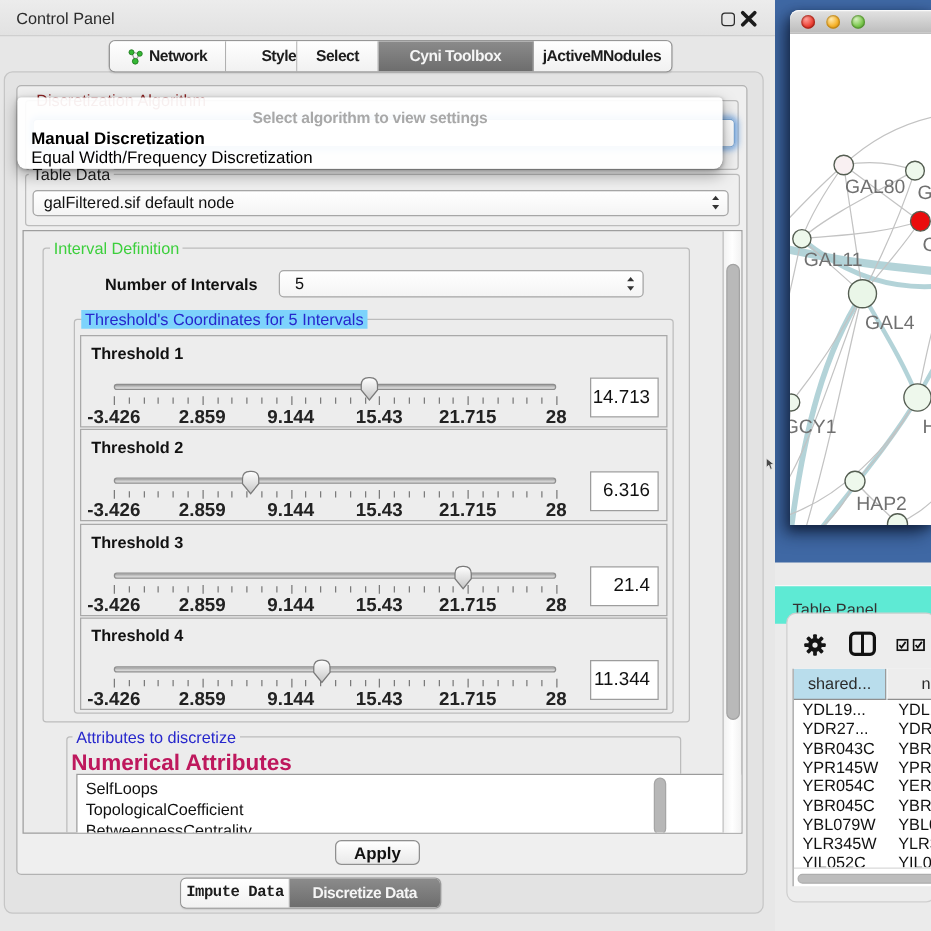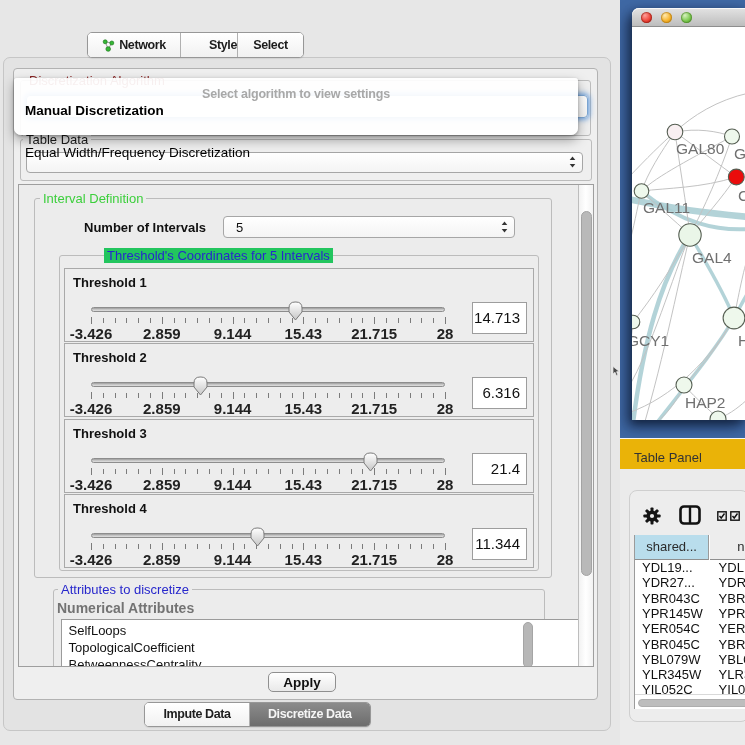--- a/index.html
+++ b/index.html
@@ -58,66 +58,80 @@
   .popup-item { position:absolute; left:11px; font-size:13.5px; color:#000; white-space:nowrap; }
 
   
   #right-section { left:620px; top:0; width:125px; height:745px; background:#ebebeb; }
   #desktop { position:absolute; left:0; top:0; width:125px; height:450px; background:#3f68a4; overflow:hidden; }
   #net-window { position:absolute; left:12px; top:8px; width:113px; height:412px; border-radius:7px 0 0 0; background:#ffffff; box-shadow:-5px 7px 14px rgba(8,18,40,0.6), 0 3px 8px rgba(8,18,40,0.5); }
   #net-titlebar { position:absolute; left:0; top:0; width:113px; height:19px; border-radius:7px 0 0 0; background:linear-gradient(#e3e3e3,#bdbdbd); border-bottom:1px solid #8e8e8e; box-shadow:inset 0 1px 0 rgba(255,255,255,0.75); }
   .traffic { position:absolute; top:4px; width:11px; height:11px; border-radius:50%; }
   #net-canvas { position:absolute; left:0; top:20px; width:113px; height:392px; }
 
-  #table-panel-strip { position:absolute; left:0; top:438px; width:125px; height:31px; background:#eab308; border-top:1px solid #f7f7f7; }
+  #table-panel-strip { position:absolute; left:0; top:468px; width:125px; height:31px; background:#5eead4; border-top:1px solid #f7f7f7; }
   #table-panel-title { position:absolute; left:14px; top:11px; font-size:13px; color:#333; }
   #table-container { position:absolute; left:9px; top:490px; width:120px; height:232px; background:#ededed; border:1px solid #cfcfcf; border-radius:8px; }
   #tbl { position:absolute; left:4px; top:44px; width:115px; height:174px; background:#ffffff; border-left:1px solid #9b9b9b; overflow:hidden; }
   .th-cell { position:absolute; top:0; height:24.5px; font-size:13px; color:#2b2b2b; line-height:24.5px; border-bottom:1px solid #8f8f8f; }
   #tbl-rows { position:absolute; left:0; top:25px; width:115px; height:134px; overflow:hidden; }
   .tbl-row { position:absolute; left:0; width:115px; height:15.3px; font-size:13px; color:#111; line-height:15.3px; white-space:nowrap; }
   #h-scrollbar { position:absolute; left:0; top:159px; width:115px; height:15px; background:#ffffff; border-top:1px solid #d9d9d9; }
   #h-scroll-thumb { position:absolute; left:3px; top:3.5px; width:115px; height:8px; background:#bdbdbd; border:1px solid #aeaeae; border-radius:4.5px; }
 </style>
 </head>
 <body>
 
 <div id="root">
 
   <div class="abs" id="left-window" style="left:0;top:0;width:620px;height:745px;">
 
+    <div class="abs" id="titlebar">
+      <div class="abs" id="title-text">Control Panel</div>
+      <div class="abs" id="float-icon"></div>
+      <svg class="abs" id="close-icon" viewBox="0 0 14 14">
+        <path d="M2.2,2.2 L11.8,11.8 M11.8,2.2 L2.2,11.8" stroke="#1b1b1b" stroke-width="3" stroke-linecap="round"></path>
+      </svg>
+    </div>
 
     <div class="abs" id="outer-box"></div>
     <div class="abs" id="inner-panel"></div>
 
     <div class="abs seg-control" id="top-tabs" style="left:87px;top:32px;height:26px;">
         <div class="seg" style="width: 93px;">
           <svg width="13" height="13" viewBox="0 0 13 13">
             <path d="M3.2,2.8 L9.8,4 M3.2,2.8 L6.2,10 M9.8,4 L6.2,10" stroke="#9a9a9a" stroke-width="1"></path>
             <circle cx="3.2" cy="2.8" r="2" fill="#35b835" stroke="#1e7a1e" stroke-width="0.7"></circle>
             <circle cx="9.8" cy="4" r="2" fill="#35b835" stroke="#1e7a1e" stroke-width="0.7"></circle>
             <circle cx="6.2" cy="10" r="2.3" fill="#35b835" stroke="#1e7a1e" stroke-width="0.7"></circle>
           </svg>
           <span>Network</span>
         </div>
         <div class="seg" style="width: 57px; justify-content: flex-end;">
           <span>Style</span>
         </div>
         <div class="seg" style="width: 65px;">
           <span>Select</span>
         </div>
+        <div class="seg selected" style="width: 123.5px;">
+          <span>Cyni Toolbox</span>
+        </div>
+        <div class="seg" style="width: 110px;">
+          <span>jActiveMNodules</span>
+        </div>
       </div>
 
     <div class="abs groupbox" style="left:20px;top:80px;width:571px;height:56px;"></div>
     <div class="abs group-title" style="left:26px;top:73px;color:#8b2323;background:transparent;">Discretization Algorithm</div>
     <div class="abs combo" style="left:26px;top:95px;width:562px;height:23px;border-color:#7da7d4;box-shadow:0 0 5px 2px rgba(90,150,220,0.8);"></div>
 
     <div class="abs groupbox" style="left:20px;top:139px;width:572px;height:42px;"></div>
     <div class="abs group-title" style="left:23px;top:132px;color:#1c1c1c;">Table Data</div>
     <div class="abs combo" style="left:26px;top:151.5px;width:557px;height:21.5px;">
+      <span class="combo-text">galFiltered.sif default node</span>
       <svg class="arrows" viewBox="0 0 7 12">
           <path d="M3.5,0.5 L6.3,4 H0.7 Z" fill="#333"></path>
           <path d="M3.5,11.5 L6.3,8 H0.7 Z" fill="#333"></path>
         </svg>
     </div>
 
     <div class="abs" id="scrollpane">
 
       <div class="groupbox" style="left:15px;top:13px;width:518px;height:380px;"></div>
       <div class="group-title" style="left:21px;top:6px;color:#3ccf3c;background:#ececec;">Interval Definition</div>
@@ -125,21 +139,21 @@
       <div class="abs" style="left:65px;top:35px;font-size:13px;font-weight:bold;color:#111;">Number of Intervals</div>
       <div class="combo" style="left:204px;top:30.5px;width:292px;height:22px;">
         <span class="combo-text" style="left:12px;">5</span>
         <svg class="arrows" viewBox="0 0 7 12">
             <path d="M3.5,0.5 L6.3,4 H0.7 Z" fill="#333"></path>
             <path d="M3.5,11.5 L6.3,8 H0.7 Z" fill="#333"></path>
           </svg>
       </div>
 
       <div class="groupbox" style="left:40px;top:70px;width:480px;height:316px;"></div>
-      <div class="group-title" style="left:46px;top:63px;color:#2727cc;background:#22c55e;margin-left:39px;">Threshold's Coordinates for 5 Intervals</div>
+      <div class="group-title" style="left:46px;top:63px;color:#2727cc;background:#7dd3fc;">Threshold's Coordinates for 5 Intervals</div>
 
       <div id="threshold-panels">
           <div class="threshold-panel" style="top: 83px;">
             <div class="threshold-label">Threshold 1</div>
             <div class="slider-track"></div>
             <div class="tick" style="left: 26px; top: 47.5px; height: 7px;"></div>
             <div class="tick" style="left: 37.8px; top: 49px; height: 4.5px;"></div>
             <div class="tick" style="left: 49.6px; top: 49px; height: 4.5px;"></div>
             <div class="tick" style="left: 61.4px; top: 49px; height: 4.5px;"></div>
             <div class="tick" style="left: 73.2px; top: 49px; height: 4.5px;"></div>
@@ -336,49 +350,49 @@
                 </linearGradient>
               </defs>
               <path d="M1,7 Q1,1 7,1 L8,1 Q14,1 14,7 L14,11 L7.5,19 L1,11 Z" fill="url(#thg3)" stroke="#7a7a7a" stroke-width="1"></path>
             </svg>
             <div class="value-box">11.344</div>
           </div>
         </div>
 
       <div class="groupbox" style="left:34px;top:403.5px;width:492px;height:90px;"></div>
       <div class="group-title" style="left:39px;top:396.5px;color:#2727cc;background:#ececec;">Attributes to discretize</div>
-      <div class="abs" style="left:38px;top:415px;font-size:14px;font-weight:bold;color:#737373;">Numerical Attributes</div>
+      <div class="abs" style="left:38px;top:415px;font-size:18px;font-weight:bold;color:#be185d;">Numerical Attributes</div>
       <div id="attr-list">
         <div id="attr-scroll-thumb"></div>
       <div class="attr-item" style="top: 3px;">SelfLoops</div>
           <div class="attr-item" style="top: 20px;">TopologicalCoefficient</div>
           <div class="attr-item" style="top: 37px;">BetweennessCentrality</div>
         </div>
 
       <div class="abs" id="v-scrollbar-track">
         <div class="abs" id="v-scrollbar-thumb" style="left:2px;"></div>
       </div>
     </div>
 
     <div class="abs" id="apply-btn">Apply</div>
 
     <div class="abs seg-control" id="bottom-tabs" style="left:144px;top:701.5px;height:25.5px;">
-        <div class="seg" style="width: 105px;">
+        <div class="seg" style="width: 87px; font-family: Liberation Mono, monospace;">
           <span>Impute Data</span>
         </div>
         <div class="seg selected" style="width: 119.5px;">
           <span>Discretize Data</span>
         </div>
       </div>
 
     <div class="abs" id="algo-popup">
       <div id="popup-hint">Select algorithm to view settings</div>
       <div id="popup-items">
           <div class="popup-item" style="top: 24.5px; font-weight: bold;">Manual Discretization</div>
-          <div class="popup-item" style="top: 40px; margin-top: 27px;">Equal Width/Frequency Discretization</div>
+          <div class="popup-item" style="top: 40px;">Equal Width/Frequency Discretization</div>
         </div>
     </div>
   </div>
 
   <div class="abs" id="right-section">
     <div id="desktop">
       <div id="net-window">
         <div id="net-titlebar">
           <div class="traffic" style="left:9px;background:radial-gradient(circle at 35% 30%, #ffa09a, #ee4438 55%, #b41811); box-shadow:inset 0 0 1px 1px rgba(120,20,10,0.55);"></div>
           <div class="traffic" style="left:29px;background:radial-gradient(circle at 35% 30%, #ffeab0, #f7b32b 55%, #cf8c10); box-shadow:inset 0 0 1px 1px rgba(150,100,10,0.55);"></div>

